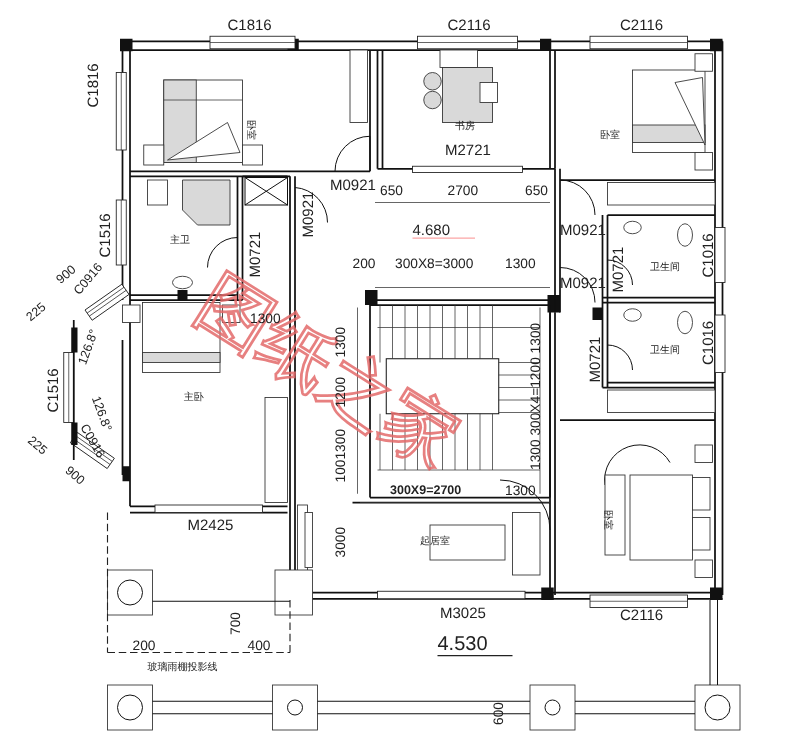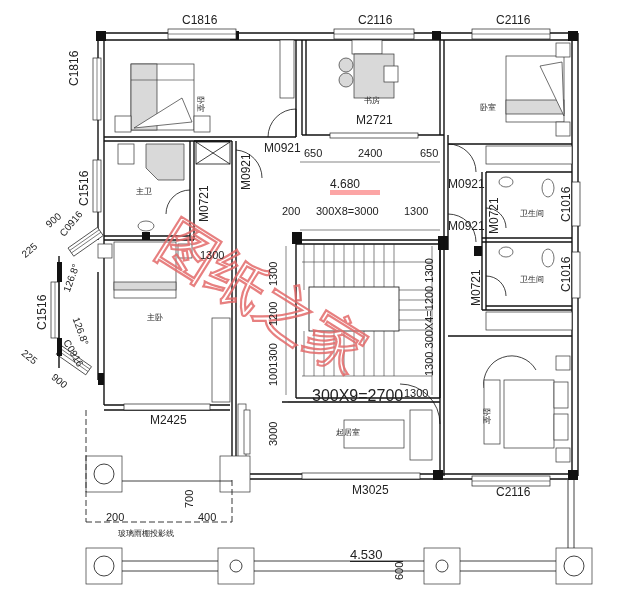--- a/index.html
+++ b/index.html
@@ -313,30 +313,30 @@
   <span class="overlay-text" style="left:204px;top:96px;font-size:8px;transform:rotate(90deg);transform-origin:left top;">卧室</span>
   <span class="overlay-text" style="left:364px;top:97px;font-size:8px;text-align:right;">书房</span>
   <span class="overlay-text" style="left:480px;top:104px;font-size:8px;">卧室</span>
   <span class="overlay-text" style="left:136px;top:188px;font-size:8px;">主卫</span>
   <span class="overlay-text" style="left:134px;top:314px;font-size:8px;margin-left:13px;">主卧</span>
   <span class="overlay-text" style="left:520px;top:210px;font-size:8px;">卫生间</span>
   <span class="overlay-text" style="left:520px;top:276px;font-size:8px;">卫生间</span>
   <span class="overlay-text" style="left:490px;top:408px;font-size:8px;transform:rotate(90deg);transform-origin:left top;">卧室</span>
   <span class="overlay-text" style="left:336px;top:429px;font-size:8px;">起居室</span>
 
-  <span class="overlay-text" style="left:330px;top:178px;font-size:12px;border-bottom:5px solid #fca5a5;padding-right:20px;">4.680</span>
-  <span class="overlay-text" style="left:350px;top:508px;font-size:13px;border-bottom:1px solid #222;padding-right:20px;margin-top:40px;">4.530</span>
+  <span class="overlay-text" style="left:330px;top:178px;font-size:12px;border-bottom:1px solid #fca5a5;padding-right:20px;">4.680</span>
+  <span class="overlay-text" style="left:350px;top:508px;font-size:16px;border-bottom:1px solid #222;padding-right:20px;">4.530</span>
 
   <span class="overlay-text" style="left:304px;top:148px;font-size:11px;">650</span>
-  <span class="overlay-text" style="left:358px;top:148px;font-size:11px;">2400</span>
+  <span class="overlay-text" style="left:358px;top:148px;font-size:11px;">2700</span>
   <span class="overlay-text" style="left:420px;top:148px;font-size:11px;">650</span>
   <span class="overlay-text" style="left:282px;top:206px;font-size:11px;">200</span>
   <span class="overlay-text" style="left:316px;top:206px;font-size:11px;">300X8=3000</span>
   <span class="overlay-text" style="left:404px;top:206px;font-size:11px;">1300</span>
-  <span class="overlay-text" style="left:312px;top:388px;font-size:16px;">300X9=2700</span>
+  <span class="overlay-text" style="left:312px;top:388px;font-size:10px;font-weight:bold;">300X9=2700</span>
   <span class="overlay-text" style="left:404px;top:388px;font-size:11px;">1300</span>
   <span class="overlay-text" style="left:268px;top:286px;font-size:11px;transform:rotate(-90deg);transform-origin:left top;">1300</span>
   <span class="overlay-text" style="left:268px;top:326px;font-size:11px;transform:rotate(-90deg);transform-origin:left top;">1200</span>
   <span class="overlay-text" style="left:268px;top:386px;font-size:11px;transform:rotate(-90deg);transform-origin:left top;">1001300</span>
   <span class="overlay-text" style="left:424px;top:376px;font-size:11px;transform:rotate(-90deg);transform-origin:left top;white-space:nowrap;">1300 300X4=1200 1300</span>
   <span class="overlay-text" style="left:200px;top:250px;font-size:11px;">1300</span>
   <span class="overlay-text" style="left:268px;top:446px;font-size:11px;transform:rotate(-90deg);transform-origin:left top;">3000</span>
   <span class="overlay-text" style="left:44px;top:222px;font-size:10px;transform:rotate(-40deg);transform-origin:left top;">900</span>
   <span class="overlay-text" style="left:20px;top:252px;font-size:10px;transform:rotate(-40deg);transform-origin:left top;">225</span>
   <span class="overlay-text" style="left:62px;top:290px;font-size:10px;transform:rotate(-70deg);transform-origin:left top;">126.8°</span>

